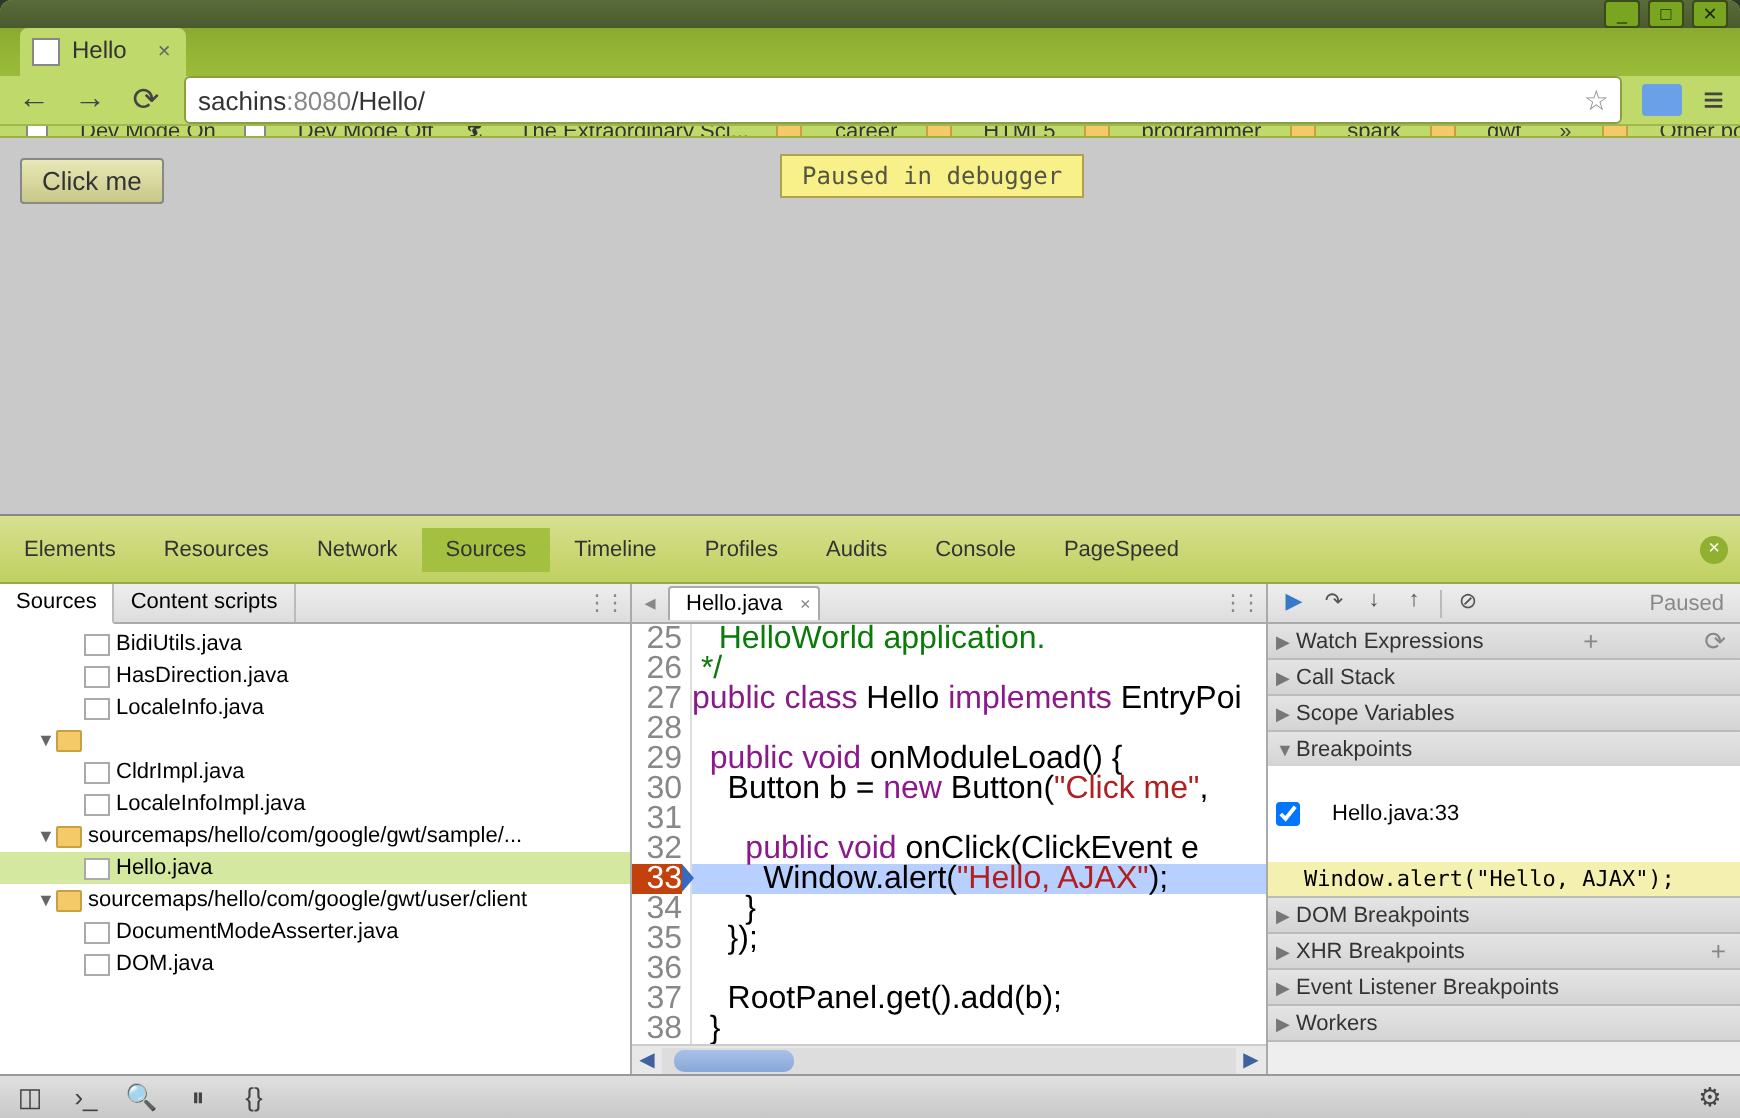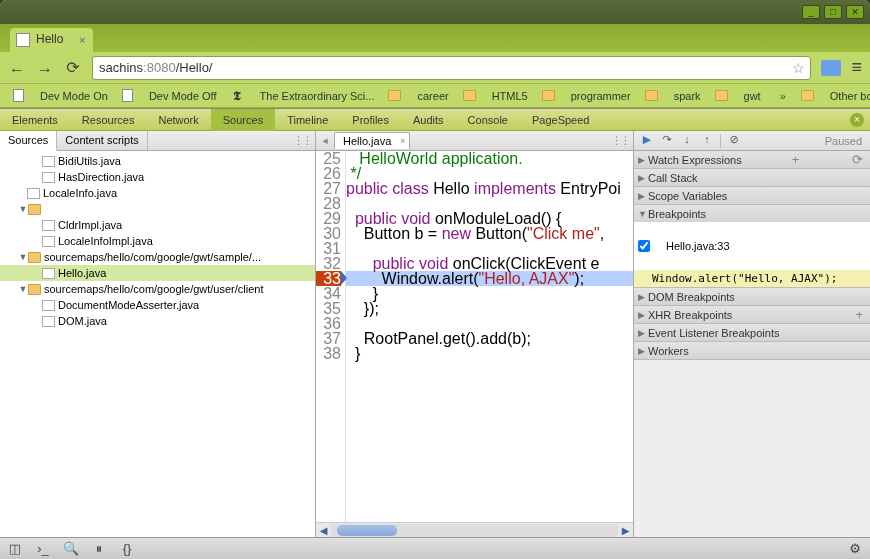--- a/index.html
+++ b/index.html
@@ -23,21 +23,21 @@
 .bm { display:flex; align-items:center; gap:16px; padding:2px 5px; white-space:nowrap;}
 .bm .fico { width:13px; height:11px; background:#f4c968; border:1px solid #c9a040; border-radius:1px;}
 .bm .docico { width:11px; height:13px; background:#fff; border:1px solid #888;}
 .bm .nytico { width:13px; height:13px; font-family:serif; font-weight:bold; font-size:12px; text-align:center;}
 .bookbar .spacer { flex:1; }
 .bookbar .chev { font-size:11px; color:#444; padding:0 6px;}
 .content { flex:0 0 188px; background:#c9c9c9; padding:10px; position:relative;}
 .btn { background:linear-gradient(#e8e8b8,#c8c888); border:1px solid #888; padding:3px 10px; font-size:13px; color:#333; border-radius:2px;}
 .pausedbadge { position:absolute; left:390px; top:8px; background:#f8f088; border:1px solid #b0a050; padding:3px 10px; font-size:12px; color:#554; font-family:monospace;}
 .devtools { flex:1; display:flex; flex-direction:column; background:#e8e8e8; border-top:1px solid #888;}
-.dt-tabs { height:22px; background:linear-gradient(#d8e090,#c0d060); display:flex; align-items:center; font-size:11px; color:#333; border-bottom:1px solid #98a850;}
+.dt-tabs { height:34px; background:linear-gradient(#d8e090,#c0d060); display:flex; align-items:center; font-size:11px; color:#333; border-bottom:1px solid #98a850;}
 .dt-tab { padding:4px 12px; height:22px; line-height:14px;}
 .dt-tab.active { background:#a4c040; }
 .dt-close { margin-left:auto; margin-right:6px; width:14px; height:14px; background:#90b030; border-radius:50%; color:#fff; font-size:10px; text-align:center; line-height:13px;}
 .dt-body { flex:1; display:flex; min-height:0;}
 .panel-left { width:316px; display:flex; flex-direction:column; border-right:1px solid #aaa; background:#fff;}
 .pl-tabs { height:20px; display:flex; background:linear-gradient(#eee,#ddd); border-bottom:1px solid #aaa; font-size:11px;}
 .pl-tab { padding:3px 8px; border-right:1px solid #bbb;}
 .pl-tab.active { background:#fff; border-bottom:1px solid #fff; margin-bottom:-1px;}
 .pl-grip { margin-left:auto; padding:3px 4px; color:#888; letter-spacing:-2px;}
 .tree { flex:1; overflow:hidden; font-size:11px; color:#000; padding-top:2px;}
@@ -149,20 +149,24 @@
         <span>gwt</span>
       </div>
     <span class="spacer"></span>
     <span class="chev">»</span>
     <div class="bm">
         <span class="fico"></span>
         <span>Other bookmarks</span>
       </div>
   </div>
 
+  <div class="content">
+    <button class="btn">Click me</button>
+    <div class="pausedbadge">Paused in debugger</div>
+  </div>
 
   <div class="devtools">
     <div class="dt-tabs" id="dt-tabs">
 
       <span class="dt-tab">Elements</span>
         <span class="dt-tab">Resources</span>
         <span class="dt-tab">Network</span>
         <span class="dt-tab active">Sources</span>
         <span class="dt-tab">Timeline</span>
         <span class="dt-tab">Profiles</span>
@@ -182,21 +186,21 @@
             <div class="tree-row" style="padding-left: 32px;">
               <span class="tw"></span>
               <span class="jico"></span>
               <span>BidiUtils.java</span>
             </div>
             <div class="tree-row" style="padding-left: 32px;">
               <span class="tw"></span>
               <span class="jico"></span>
               <span>HasDirection.java</span>
             </div>
-            <div class="tree-row" style="padding-left: 17px;">
+            <div class="tree-row" style="padding-left: 32px;">
               <span class="tw"></span>
               <span class="jico"></span>
               <span>LocaleInfo.java</span>
             </div>
             <div class="tree-row" style="padding-left: 18px;">
               <span class="tw">▼</span>
               <span class="fico2"></span>
             </div>
             <div class="tree-row" style="padding-left: 32px;">
               <span class="tw"></span>

